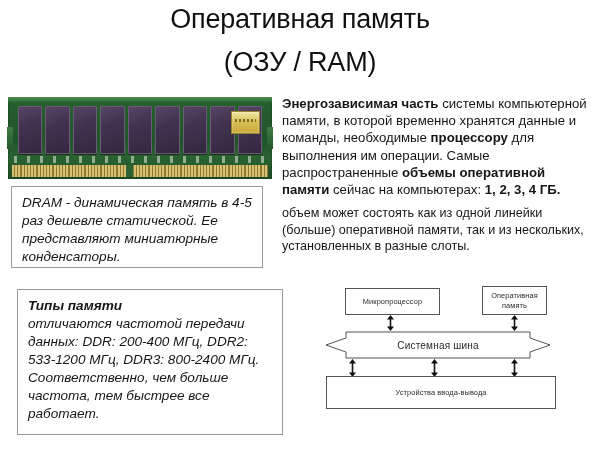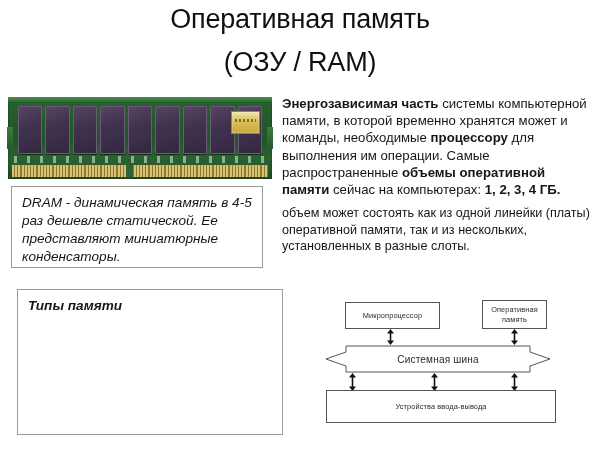--- a/index.html
+++ b/index.html
@@ -182,21 +182,21 @@
     color: #161616;
   }
   .desc p { margin: 0; }
   .desc .para2 { margin-top: 7px; font-size: 12.6px; }
   .desc b { font-weight: bold; }
 
   
   .diagram {
     position: absolute;
     left: 318px;
-    top: 300px;
+    top: 286px;
     width: 276px;
     height: 146px;
   }
   .dg-box {
     position: absolute;
     border: 1px solid #555555;
     background: #ffffff;
     box-sizing: border-box;
     display: flex;
     align-items: center;
@@ -274,25 +274,26 @@
     <div class="ram-tab right"></div>
   </div>
 </div>
 
 <div class="info-box box-dram">
   <span>DRAM - динамическая память в 4-5 раз дешевле статической. Ее представляют миниатюрные конденсаторы.</span>
 </div>
 
 <div class="info-box box-types">
   <span class="heading">Типы памяти</span>
+  <span>отличаются частотой передачи данных: DDR: 200-400 МГц, DDR2: 533-1200 МГц, DDR3: 800-2400 МГц. Соответственно, чем больше частота, тем быстрее все работает.</span>
 </div>
 
 <div class="desc">
-  <p class="para1"><b>Энергозависимая часть</b><span> системы компьютерной памяти, в которой временно хранятся может и команды, необходимые </span><b>процессору</b><span> для выполнения им операции. Самые распространенные </span><b>объемы оперативной памяти</b><span> сейчас на компьютерах: </span><b>1, 2, 3, 4 ГБ.</b></p>
-  <p class="para2">объем может состоять как из одной линейки (платы) оперативной памяти, так и из нескольких, установленных в разные слоты.</p>
+  <p class="para1"><b>Энергозависимая часть</b><span> системы компьютерной памяти, в которой временно хранятся данные и команды, необходимые </span><b>процессору</b><span> для выполнения им операции. Самые распространенные </span><b>объемы оперативной памяти</b><span> сейчас на компьютерах: </span><b>1, 2, 3, 4 ГБ.</b></p>
+  <p class="para2">объем может состоять как из одной линейки (больше) оперативной памяти, так и из нескольких, установленных в разные слоты.</p>
 </div>
 
 <div class="diagram">
 
   <div class="dg-box dg-cpu">
     <span>Микропроцессор</span>
   </div>
 
   <div class="dg-box dg-ram">
     <span>Оперативная память</span>

